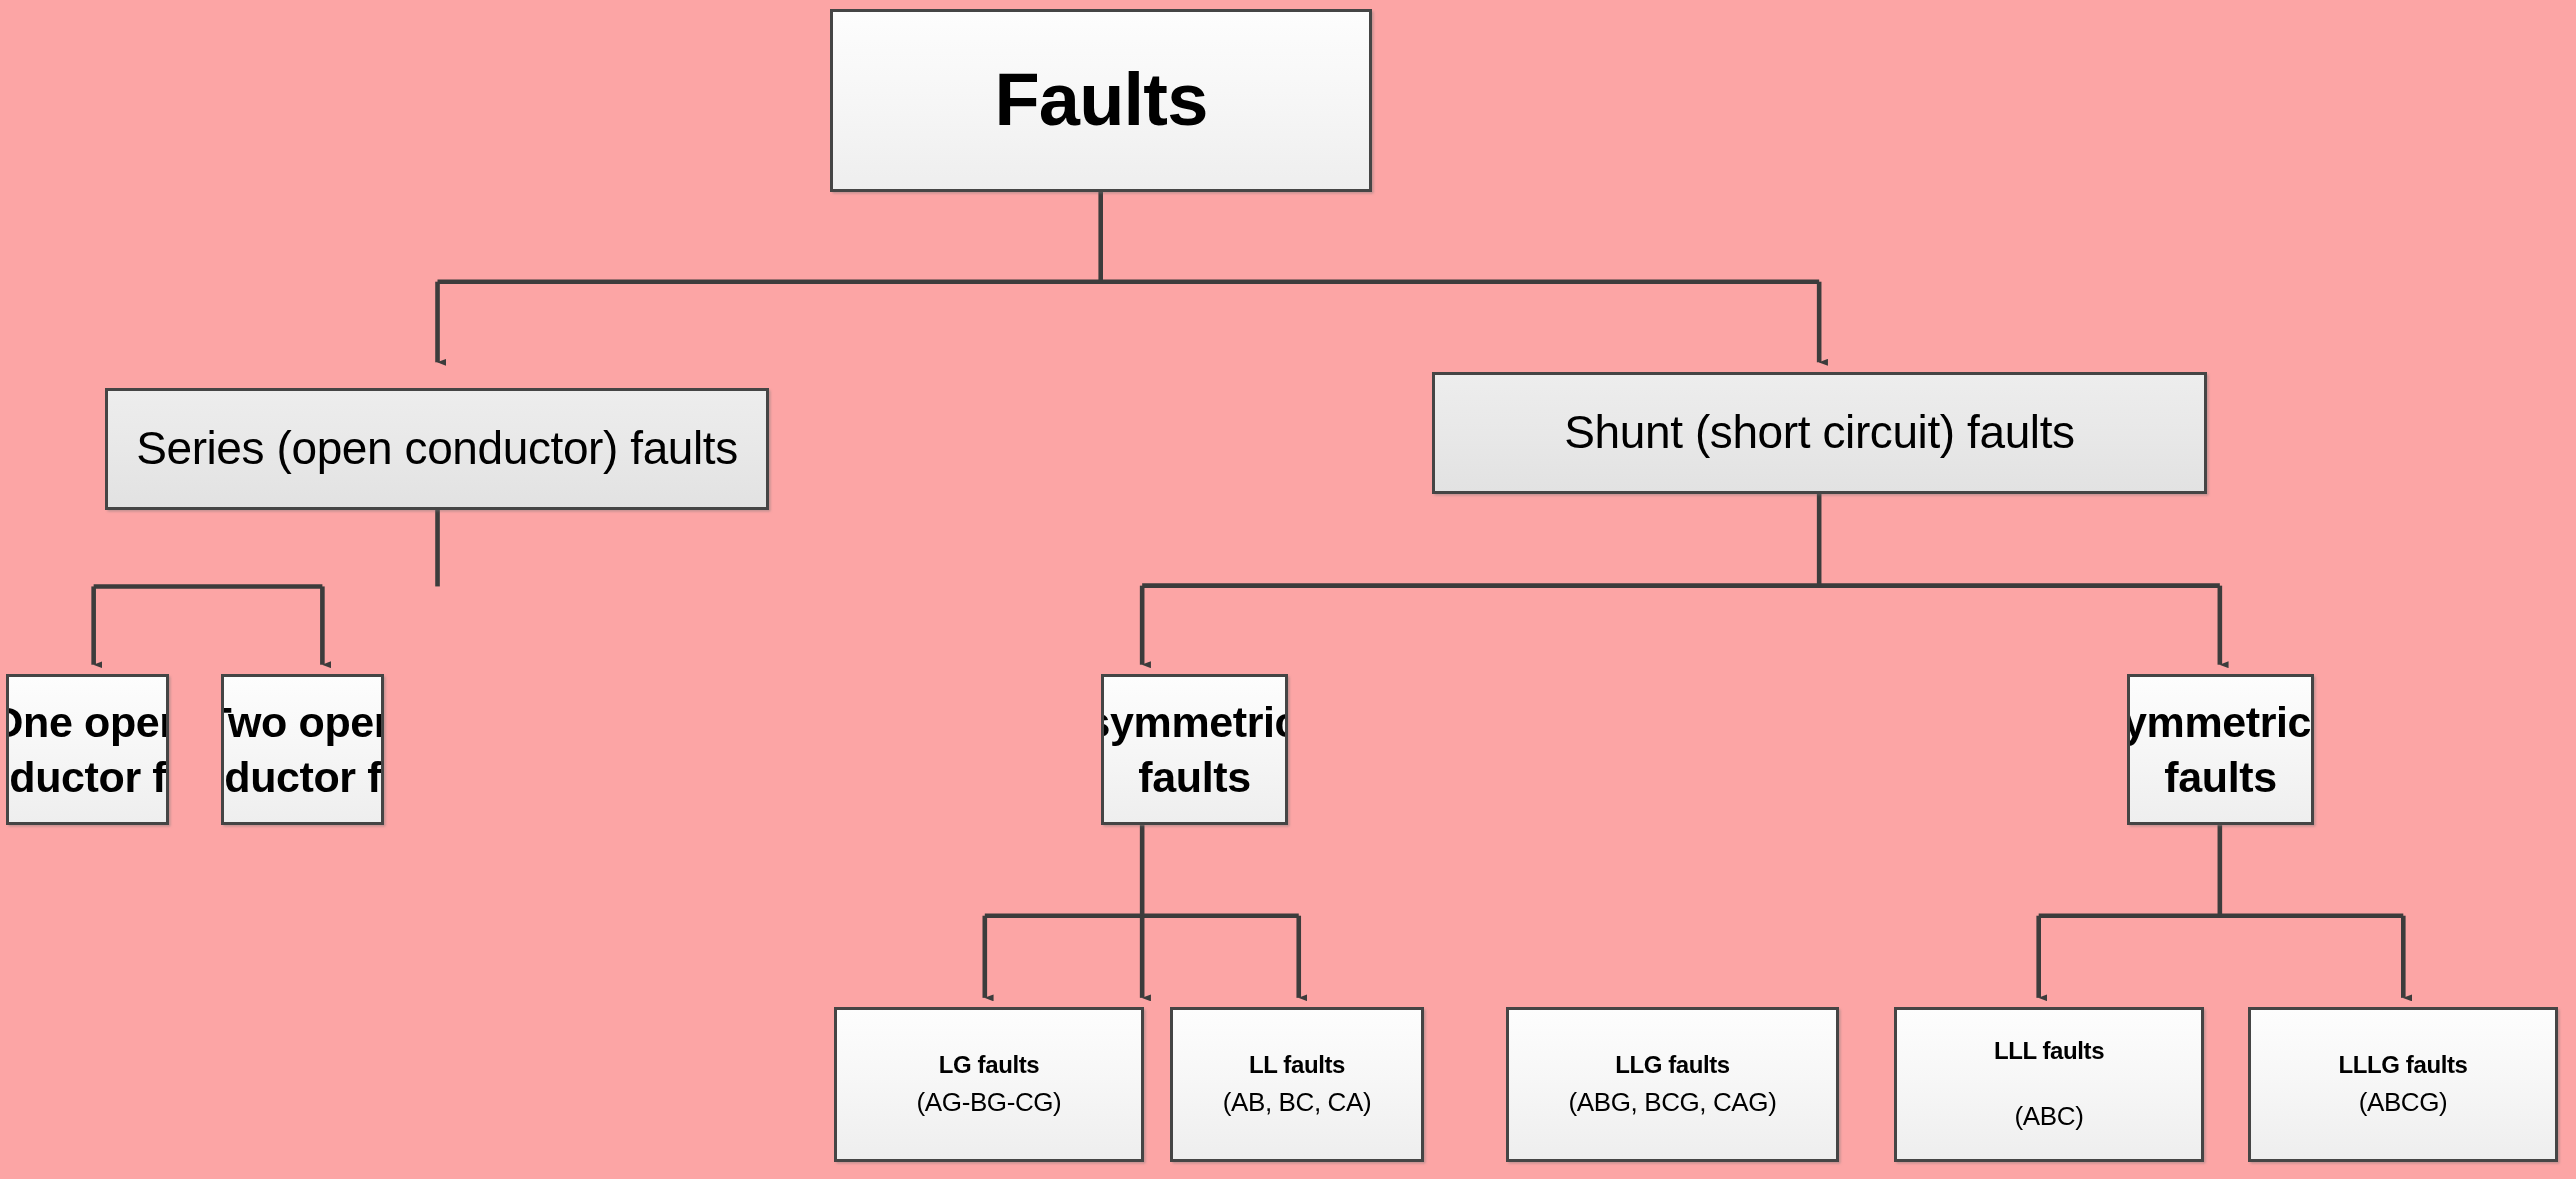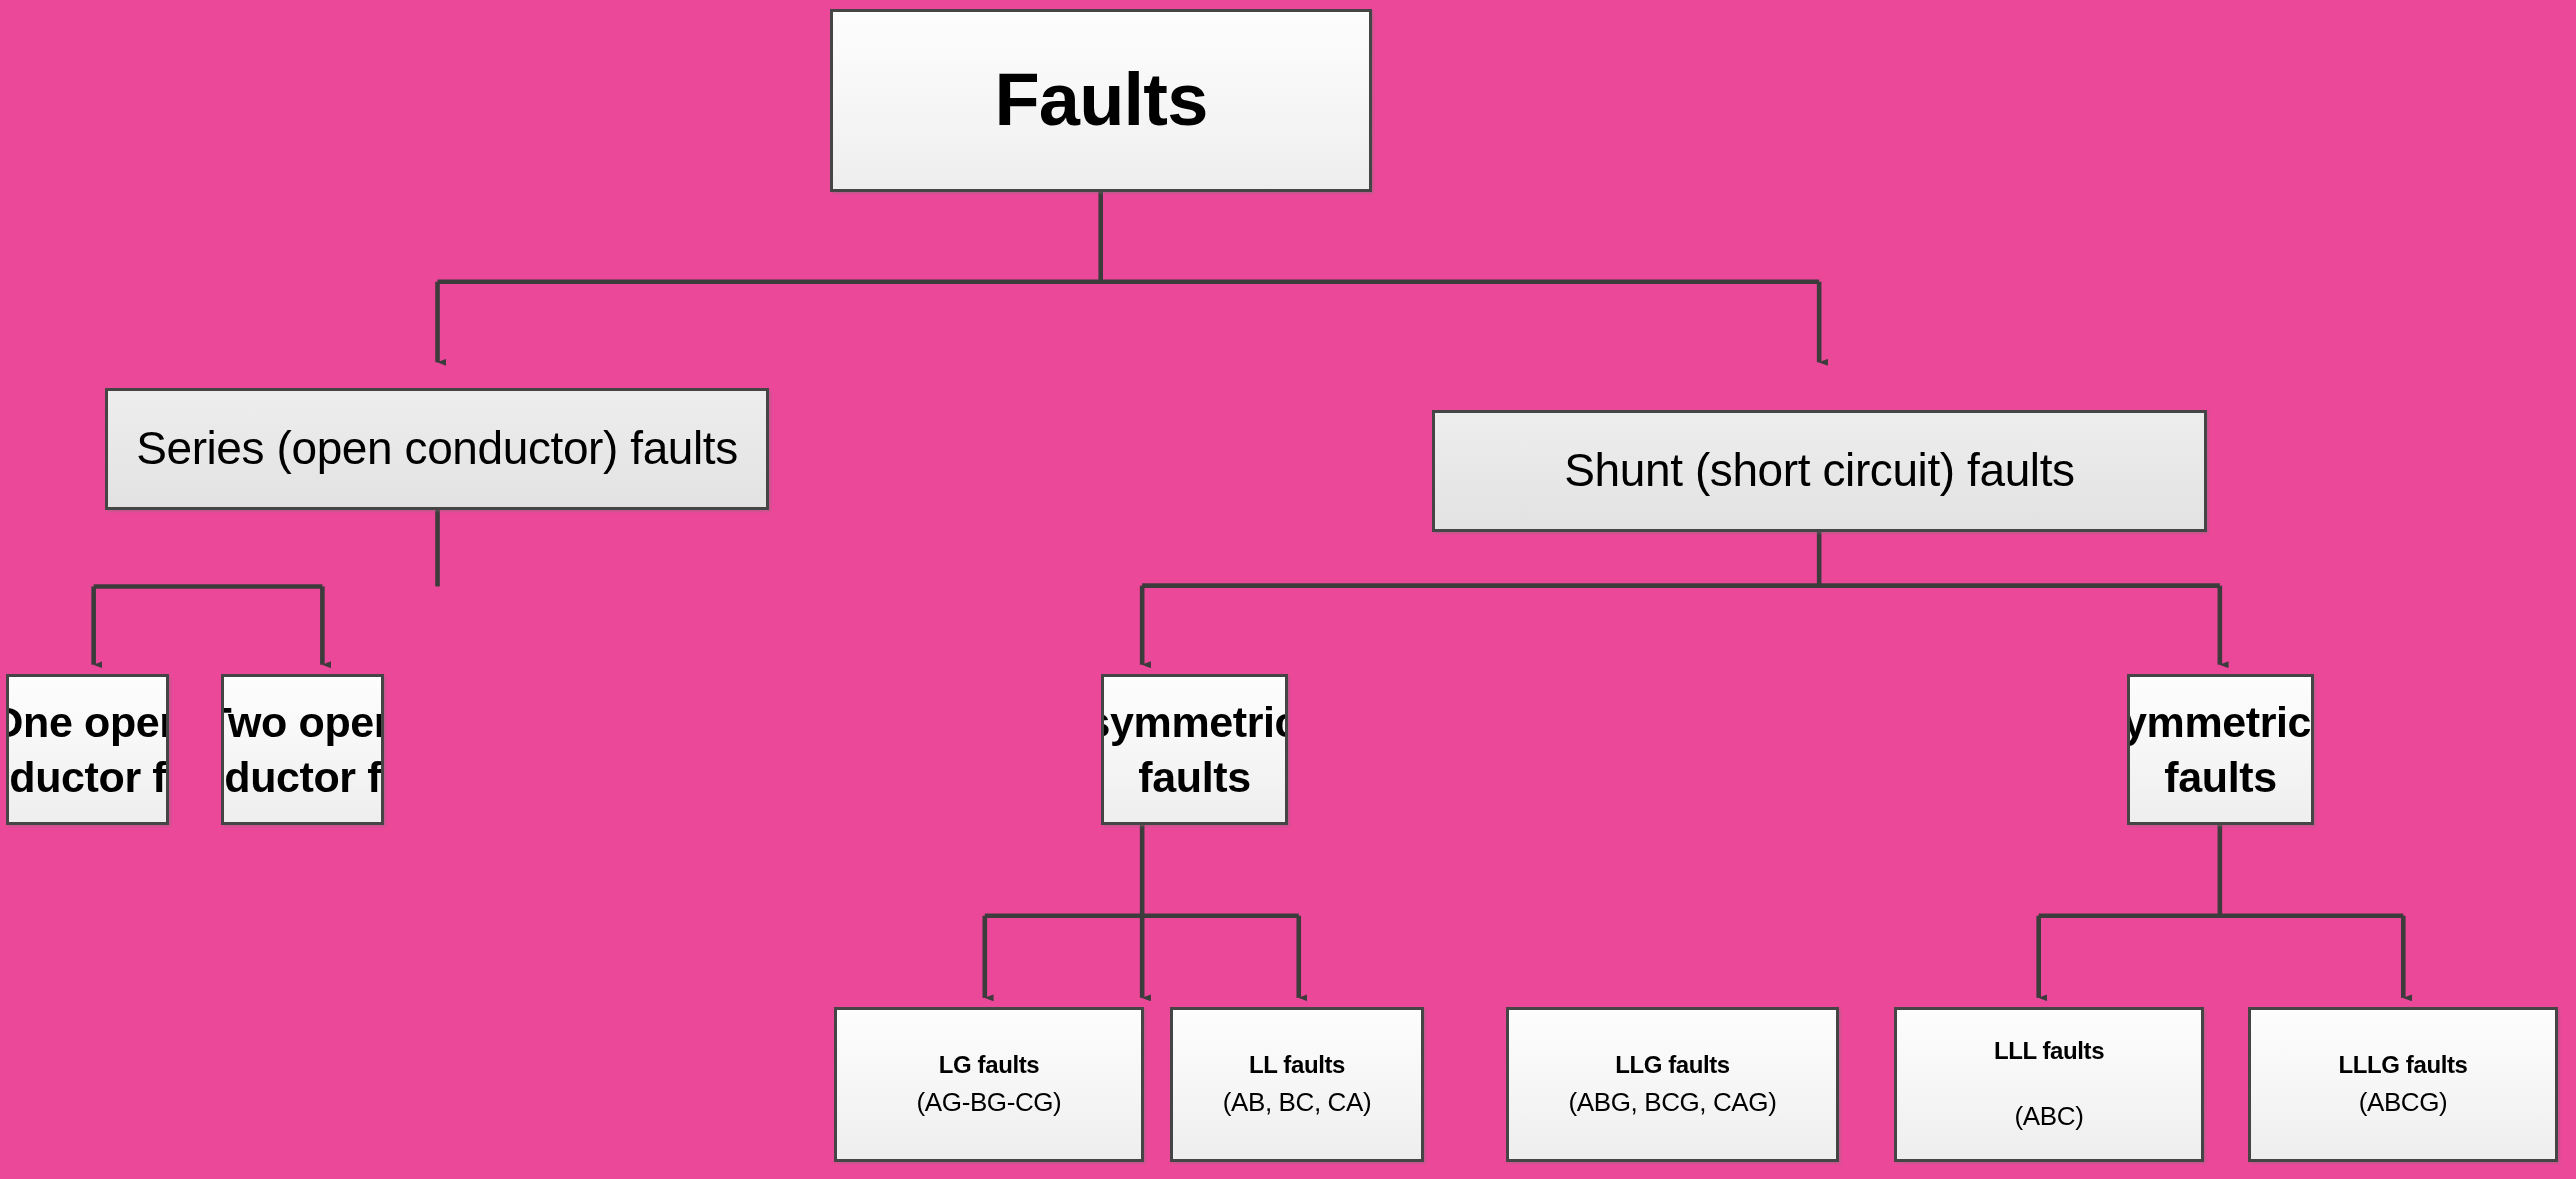--- a/index.html
+++ b/index.html
@@ -10,21 +10,21 @@
   body {
     width: 2576px;
     height: 1179px;
     overflow: hidden;
     font-family: "Liberation Sans", sans-serif;
   }
   #diagram-root {
     position: relative;
     width: 2576px;
     height: 1179px;
-    background: #ec4899;
+    background: #fca5a5;
   }
   #edges {
     position: absolute;
     left: 0;
     top: 0;
     width: 2576px;
     height: 1179px;
   }
   .node {
     position: absolute;
@@ -122,21 +122,21 @@
   </svg>
 
   <div class="node lvl-root" style="left:830px; top:9.2px; width:542px; height:183px;">
     <span class="node-line">Faults</span>
   </div>
 
   <div class="node lvl-2 shade" style="left:105px; top:388px; width:664px; height:122px;">
     <span class="node-line">Series (open conductor) faults</span>
   </div>
 
-  <div class="node lvl-2 shade" style="left:1432px; top:372px; width:775px; height:122px;margin-top:38px;">
+  <div class="node lvl-2 shade" style="left:1432px; top:372px; width:775px; height:122px;">
     <span class="node-line">Shunt (short circuit) faults</span>
   </div>
 
   <div class="node lvl-3" style="left:6.1px; top:674px; width:163px; height:151px;">
     <span class="node-line">One open</span>
     <span class="node-line">conductor fault</span>
   </div>
 
   <div class="node lvl-3" style="left:221px; top:674px; width:163px; height:151px;">
     <span class="node-line">Two open</span>

